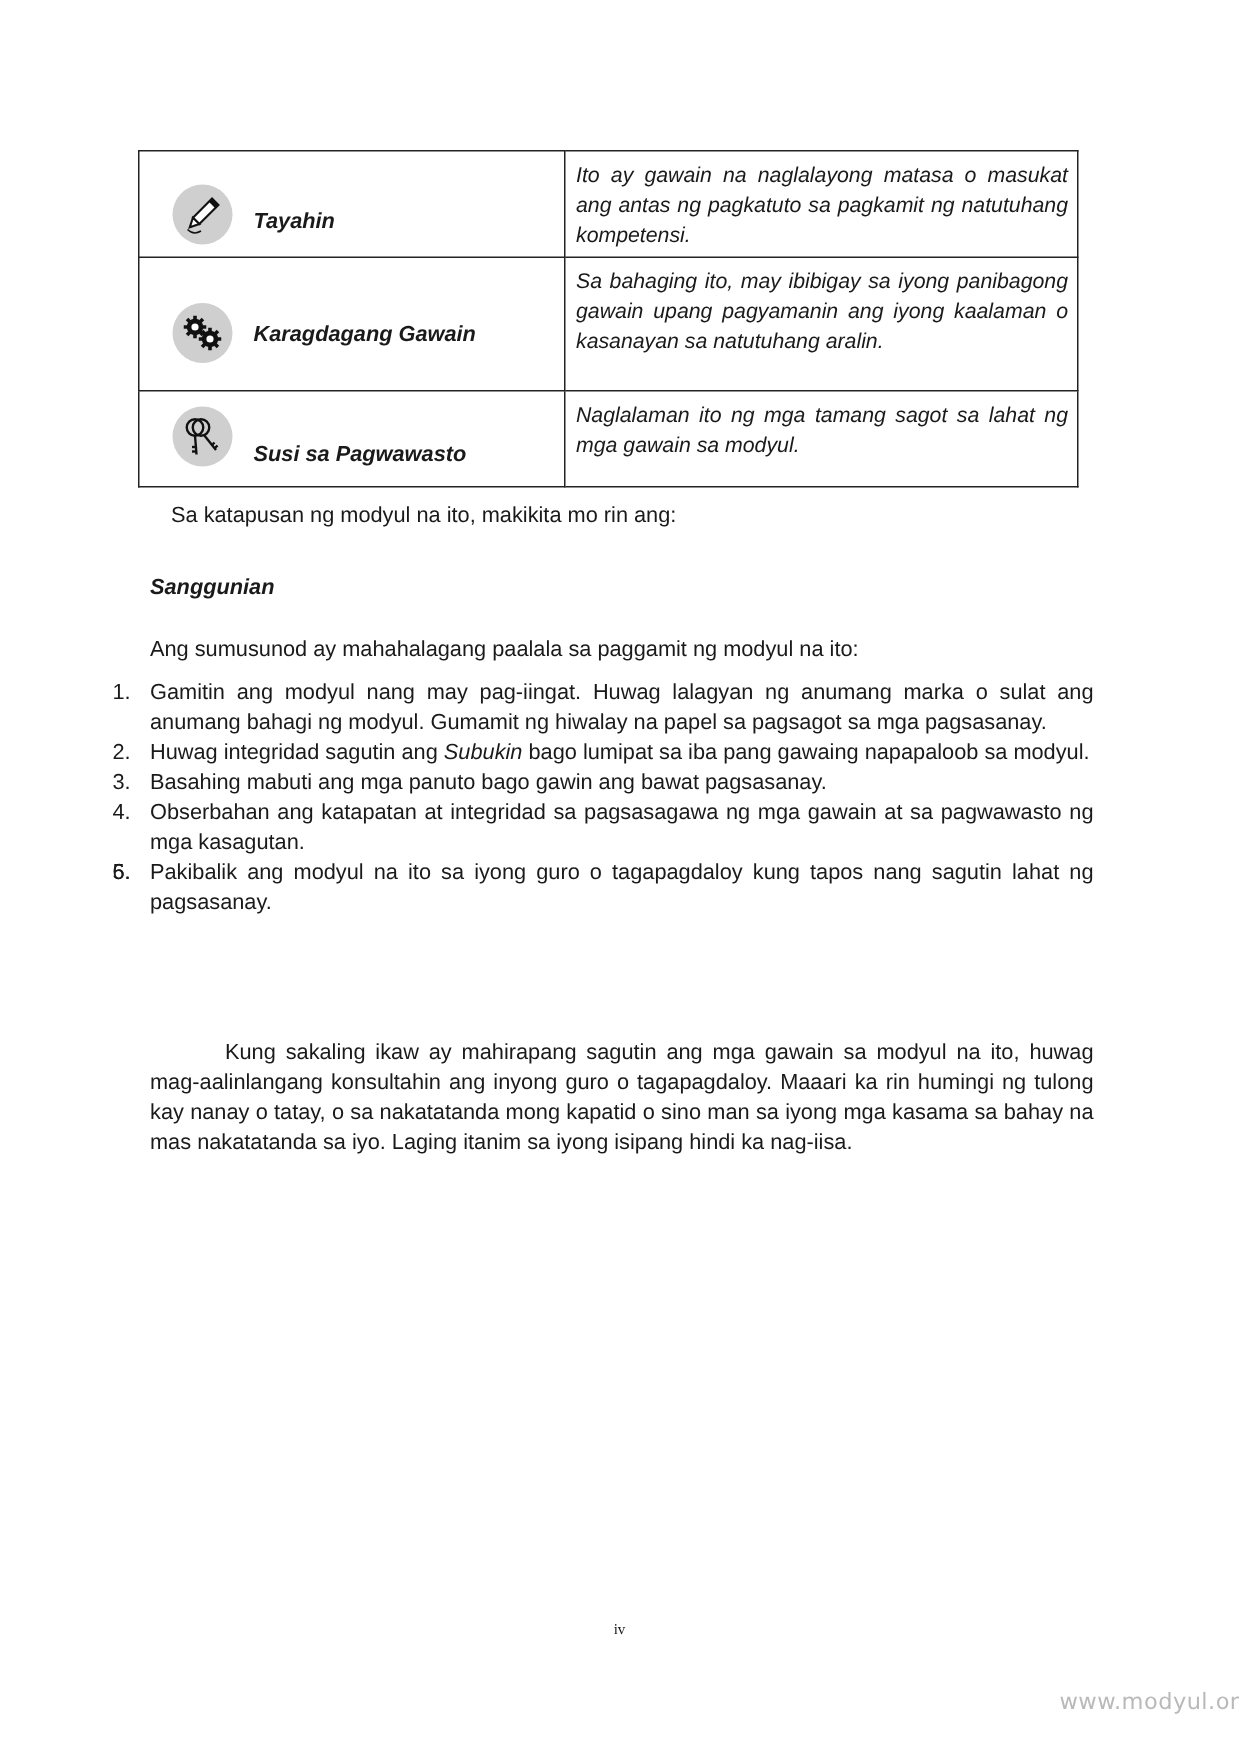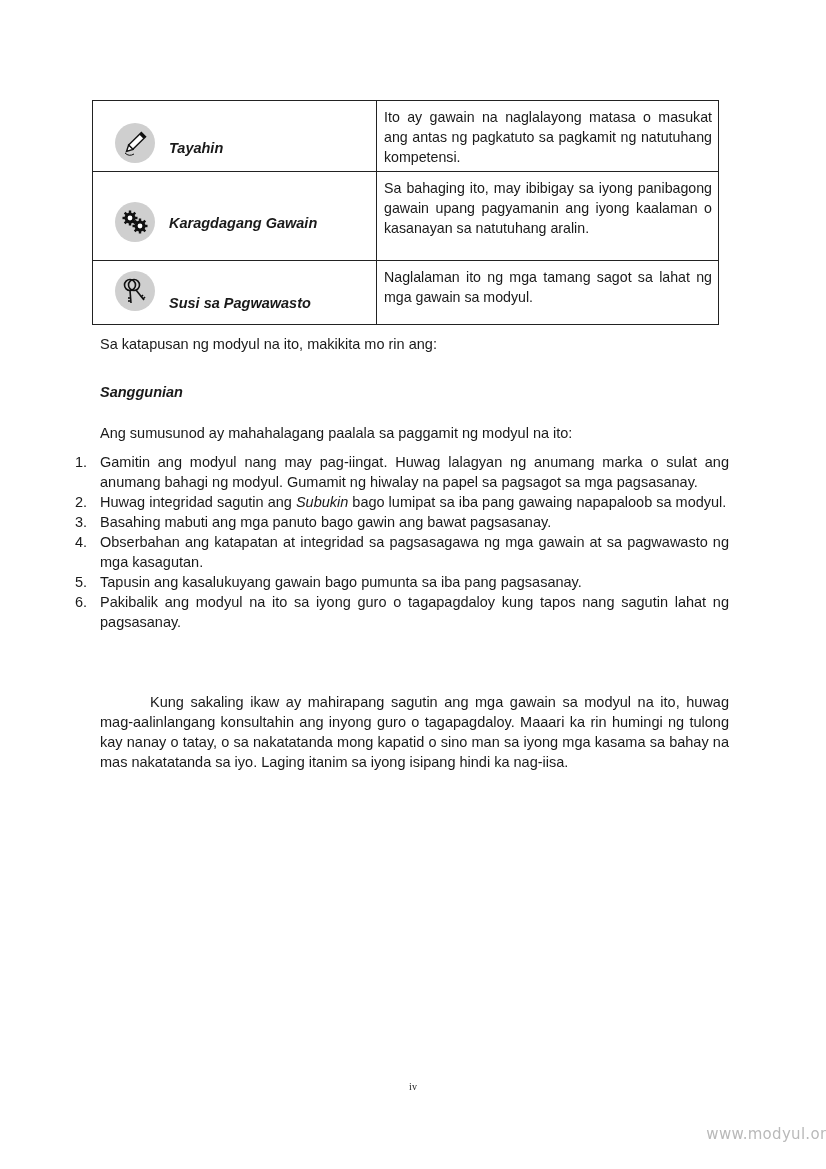--- a/index.html
+++ b/index.html
@@ -5,39 +5,39 @@
   html, body { margin: 0; padding: 0; background: #ffffff; }
   body { width: 826px; height: 1169px; position: relative; overflow: hidden;
          font-family: "Liberation Sans", sans-serif; color: #1a1a1a; }
   .page { position: absolute; left: 0; top: 0; width: 826px; height: 1169px; }
 
   
   .legend-table { position: absolute; left: 92px; top: 100px; width: 627px;
                   border-collapse: collapse; font-size: 14.2px; line-height: 20px; }
   .legend-table td { border: 1px solid #222; vertical-align: top; padding: 4px; }
   .legend-table td.label-cell { width: 275px; position: relative; }
-  .legend-table td.desc-cell { padding: 6px 6px 4px 7px; text-align: justify; }
+  .legend-table td.desc-cell { padding: 6px 6px 4px 7px; text-align: justify; font-style: italic; }
   .row-1 td { height: 58px; }
   .row-2 td { height: 78px; }
   .row-3 td { height: 53px; }
 
   .icon-circle { position: absolute; left: 22px; width: 40px; height: 40px; border-radius: 50%;
                  background: #cfcfcf; display: flex; align-items: center; justify-content: center; }
   .icon-circle svg { width: 30px; height: 30px; }
   .label-text { position: absolute; left: 76px; font-weight: bold; font-style: italic; font-size: 14.5px; }
 
   .row-1 .icon-circle { top: 22px; }
   .row-1 .label-text { top: 37px; }
   .row-2 .icon-circle { top: 30px; }
   .row-2 .label-text { top: 41px; }
   .row-3 .icon-circle { top: 10px; }
   .row-3 .label-text { top: 32px; }
 
   .text { position: absolute; font-size: 14.5px; line-height: 20px; }
-  .intro-line { left: 100px; top: 334px; text-align: right; }
+  .intro-line { left: 114px; top: 334px; text-align: right; }
   .sanggunian-label { left: 100px; top: 382px; font-weight: bold; font-style: italic; }
   .sanggunian-desc { left: 375px; top: 372px; width: 320px; }
   .reminder-intro { left: 100px; top: 423px; }
 
   .reminder-list { position: absolute; left: 70px; top: 452px; width: 659px; margin: 0; padding: 0;
                    list-style: none; font-size: 14.5px; line-height: 20px; }
   .reminder-list li { position: relative; padding-left: 30px; text-align: justify; }
   .reminder-list li .num { position: absolute; left: 5px; top: 0; }
 
   .para { position: absolute; left: 100px; width: 629px; font-size: 14.5px; line-height: 20px;
@@ -142,21 +142,20 @@
     <li>
       <span class="num">3.</span>
       <span>Basahing mabuti ang mga panuto bago gawin ang bawat pagsasanay.</span>
     </li>
     <li>
       <span class="num">4.</span>
       <span>Obserbahan ang katapatan at integridad sa pagsasagawa ng mga gawain at sa pagwawasto ng mga kasagutan.</span>
     </li>
     <li>
       <span class="num">5.</span>
-      <span>Tapusin ang kasalukuyang gawain bago pumunta sa iba pang pagsasanay.</span>
     </li>
     <li>
       <span class="num">6.</span>
       <span>Pakibalik ang modyul na ito sa iyong guro o tagapagdaloy kung tapos nang sagutin lahat ng pagsasanay.</span>
     </li>
   </ol>
 
   <p class="para para-1">Kung sakaling ikaw ay mahirapang sagutin ang mga gawain sa modyul na ito, huwag mag-aalinlangang konsultahin ang inyong guro o tagapagdaloy. Maaari ka rin humingi ng tulong kay nanay o tatay, o sa nakatatanda mong kapatid o sino man sa iyong mga kasama sa bahay na mas nakatatanda sa iyo. Laging itanim sa iyong isipang hindi ka nag-iisa.</p>
 
   <div class="page-number">iv</div>

